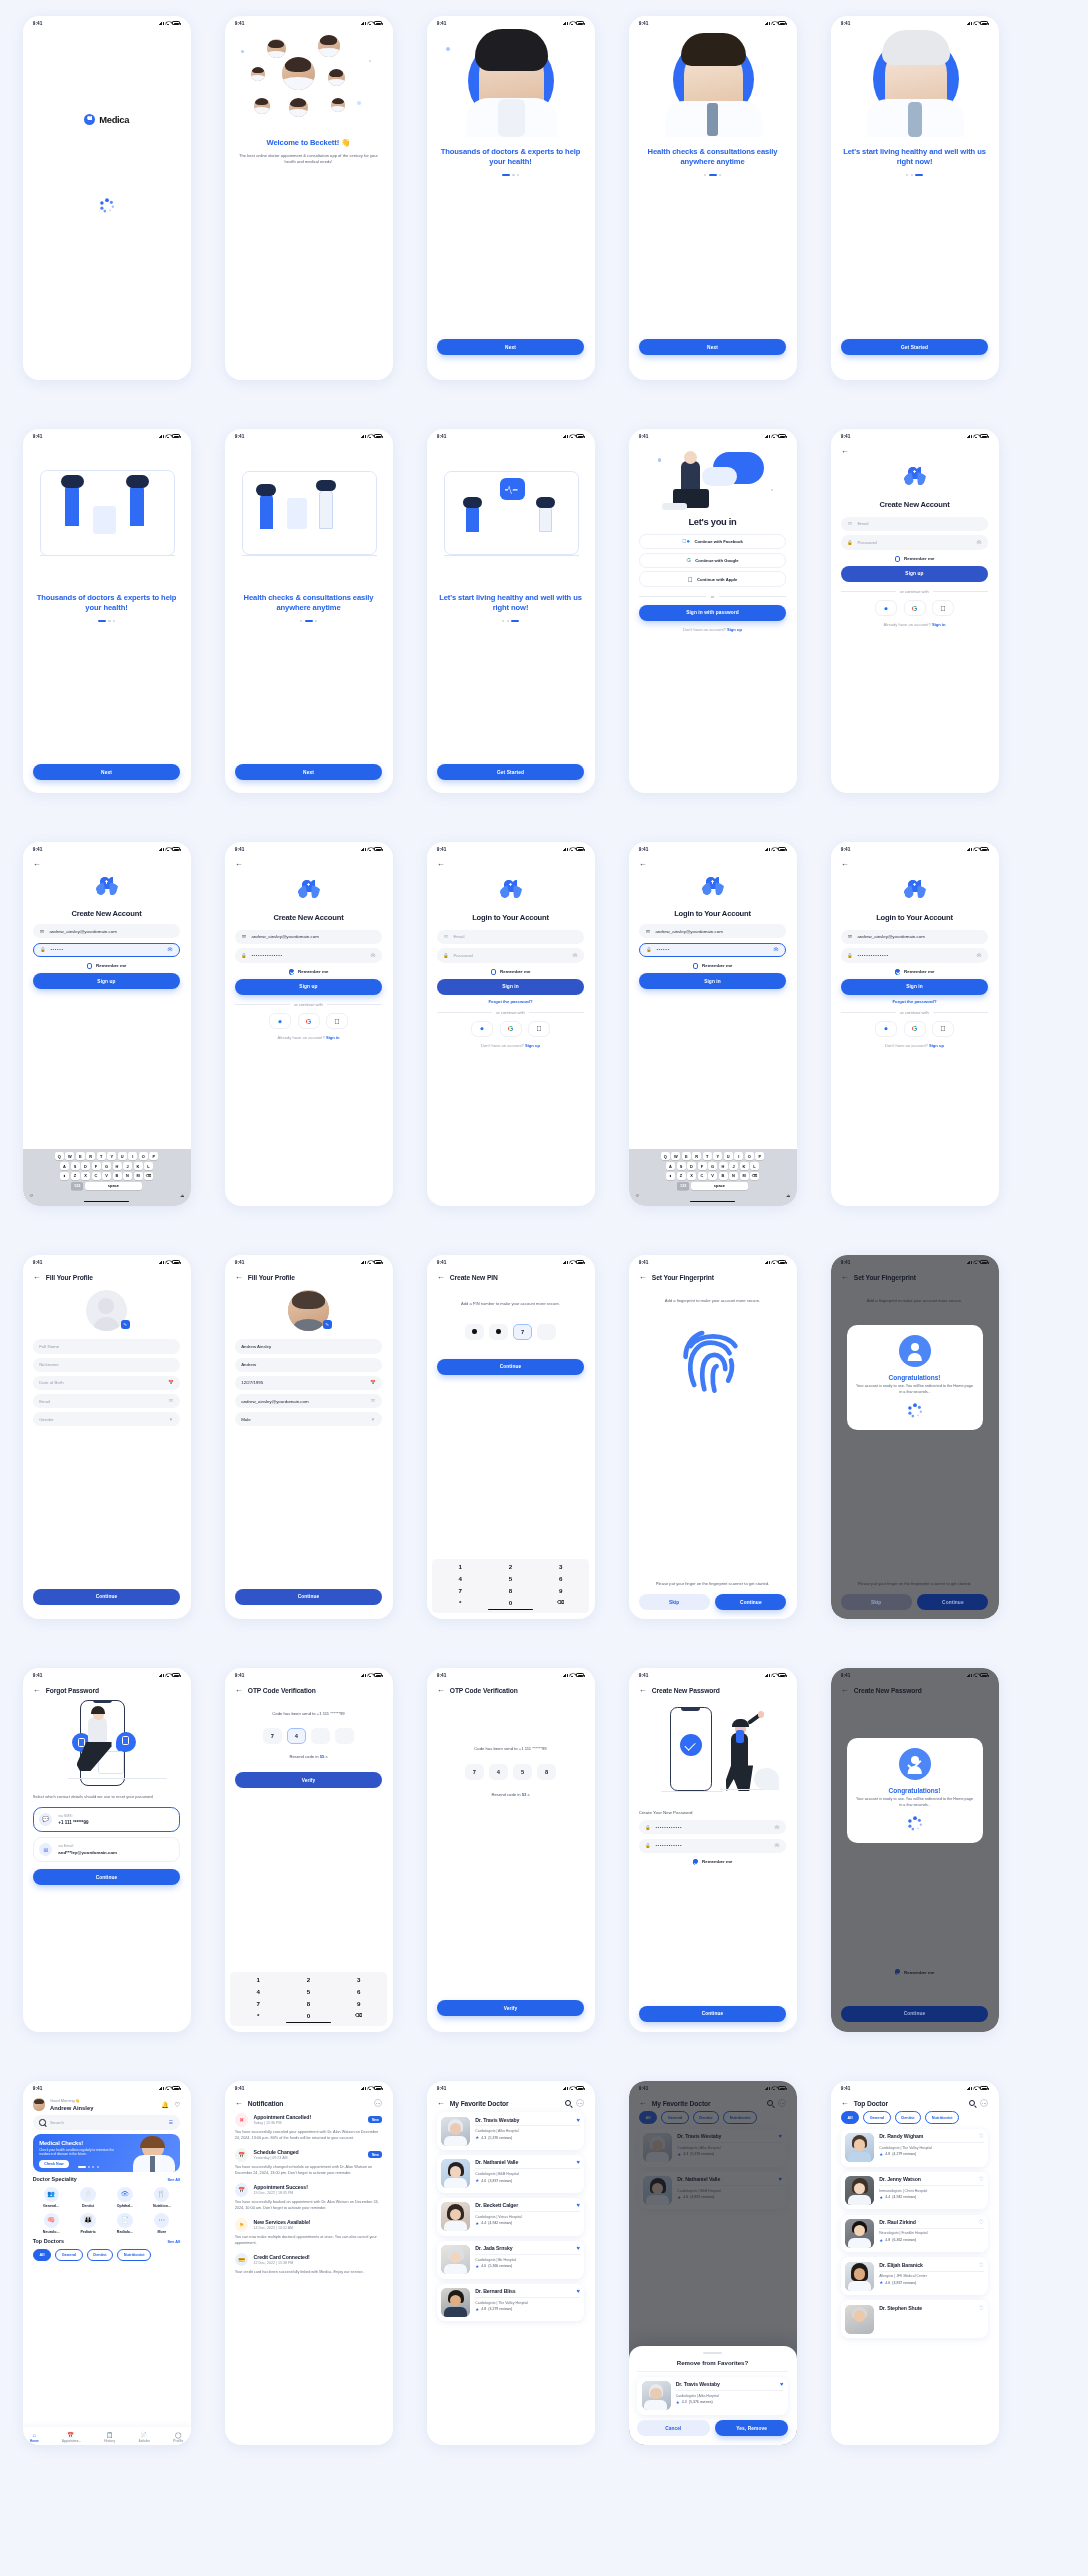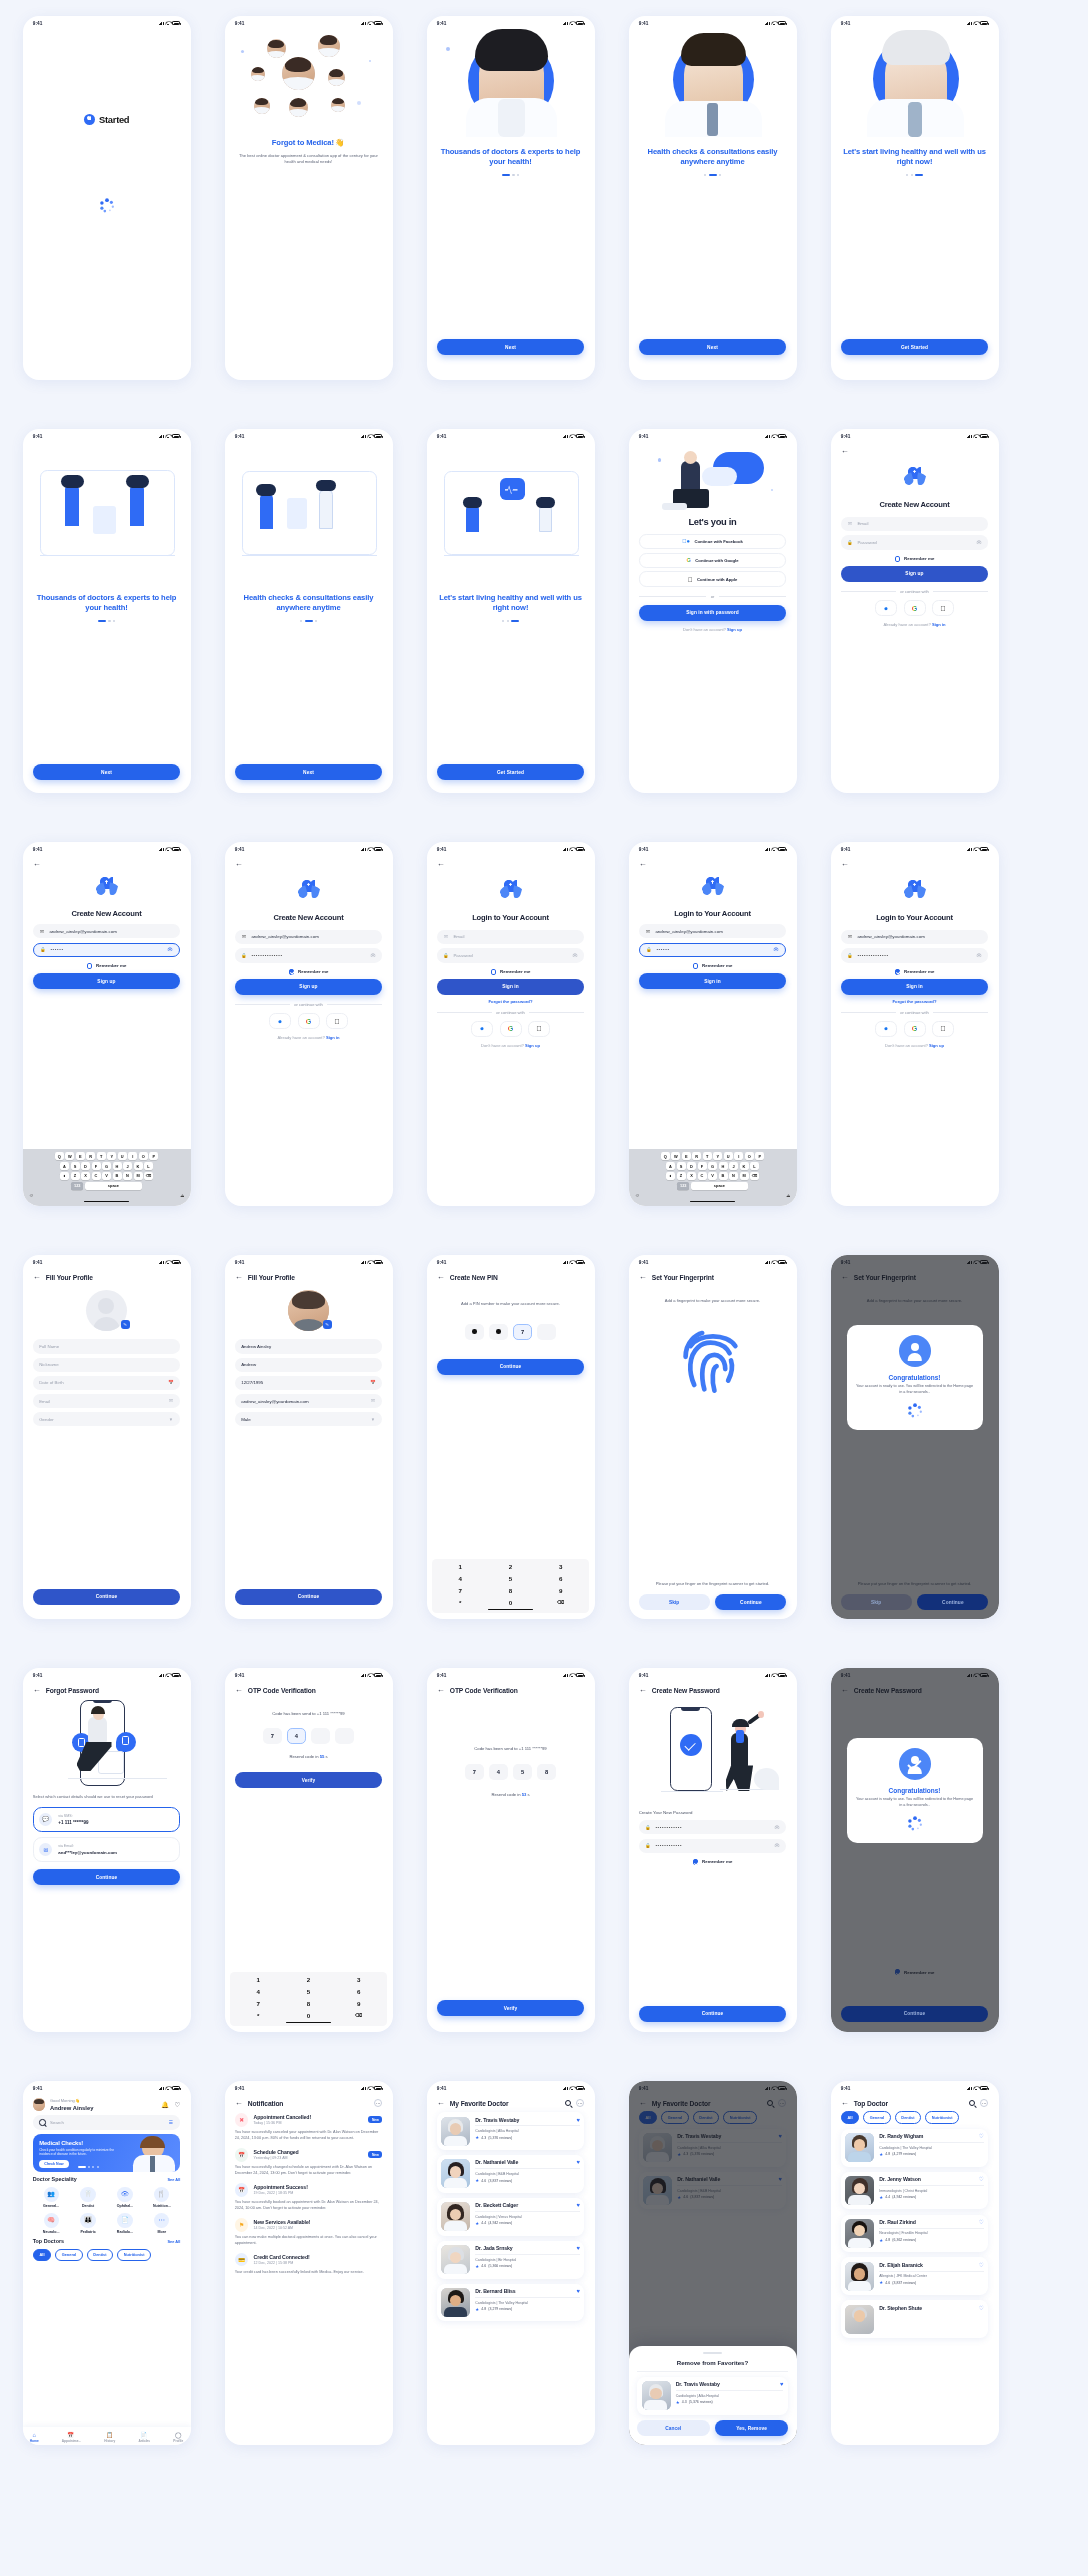--- a/index.html
+++ b/index.html
@@ -230,21 +230,21 @@
               <i></i>
             </span>
             <span class="wifi"></span>
             <span class="batt">
               <i></i>
             </span>
           </span>
     </div>
     <div style="margin-top:86px" class="brandrow">
       <span class="brandmark"></span>
-      <span class="brandname">Started</span>
+      <span class="brandname">Medica</span>
     </div>
     <div style="margin-top:73px">
       <svg width="16" height="16" viewBox="0 0 22 22" style="display:block;margin:0 auto">
         <circle cx="11" cy="3" r="2.6" fill="#2f6bf5"></circle>
             <circle cx="17" cy="6" r="2.1" fill="#5b8cff"></circle>
         <circle cx="19" cy="12" r="1.6" fill="#9dbaff"></circle>
             <circle cx="15" cy="17" r="1.3" fill="#c4d4ff"></circle>
         <circle cx="8" cy="18" r="1.8" fill="#6f9bff"></circle>
             <circle cx="4" cy="14" r="2.2" fill="#4c86f7"></circle>
         <circle cx="4" cy="7" r="2.4" fill="#2f6bf5"></circle>
@@ -309,21 +309,21 @@
       <div class="photo" style="width:14.5px;height:14.5px;left:106px;top:70px;position:absolute">
             <div class="ph-skin"></div>
             <div class="ph-hair"></div>
             <div class="ph-coat"></div>
           </div>
       <div class="blob" style="width:3.6px;height:3.6px;left:16px;top:22px;opacity:.35"></div>
       <div class="blob" style="width:2.9px;height:2.9px;left:144px;top:32px;opacity:.3"></div>
       <div class="blob" style="width:4.4px;height:4.4px;left:132px;top:73px;opacity:.22"></div>
     </div>
     <div class="pad mt14">
-      <div class="hero-title">Forgot to Medica! 👋</div>
+      <div class="hero-title">Welcome to Beckett! 👋</div>
       <div class="hero-sub mt8">The best online doctor appoinment &amp; consultation app of the century for your health and medical needs!</div>
     </div>
   </div>
     </div>
 
   <div class="cell">
       <div class="phone">
     <div class="statusbar">
           <span>9:41</span>
       <span class="sb-right">

